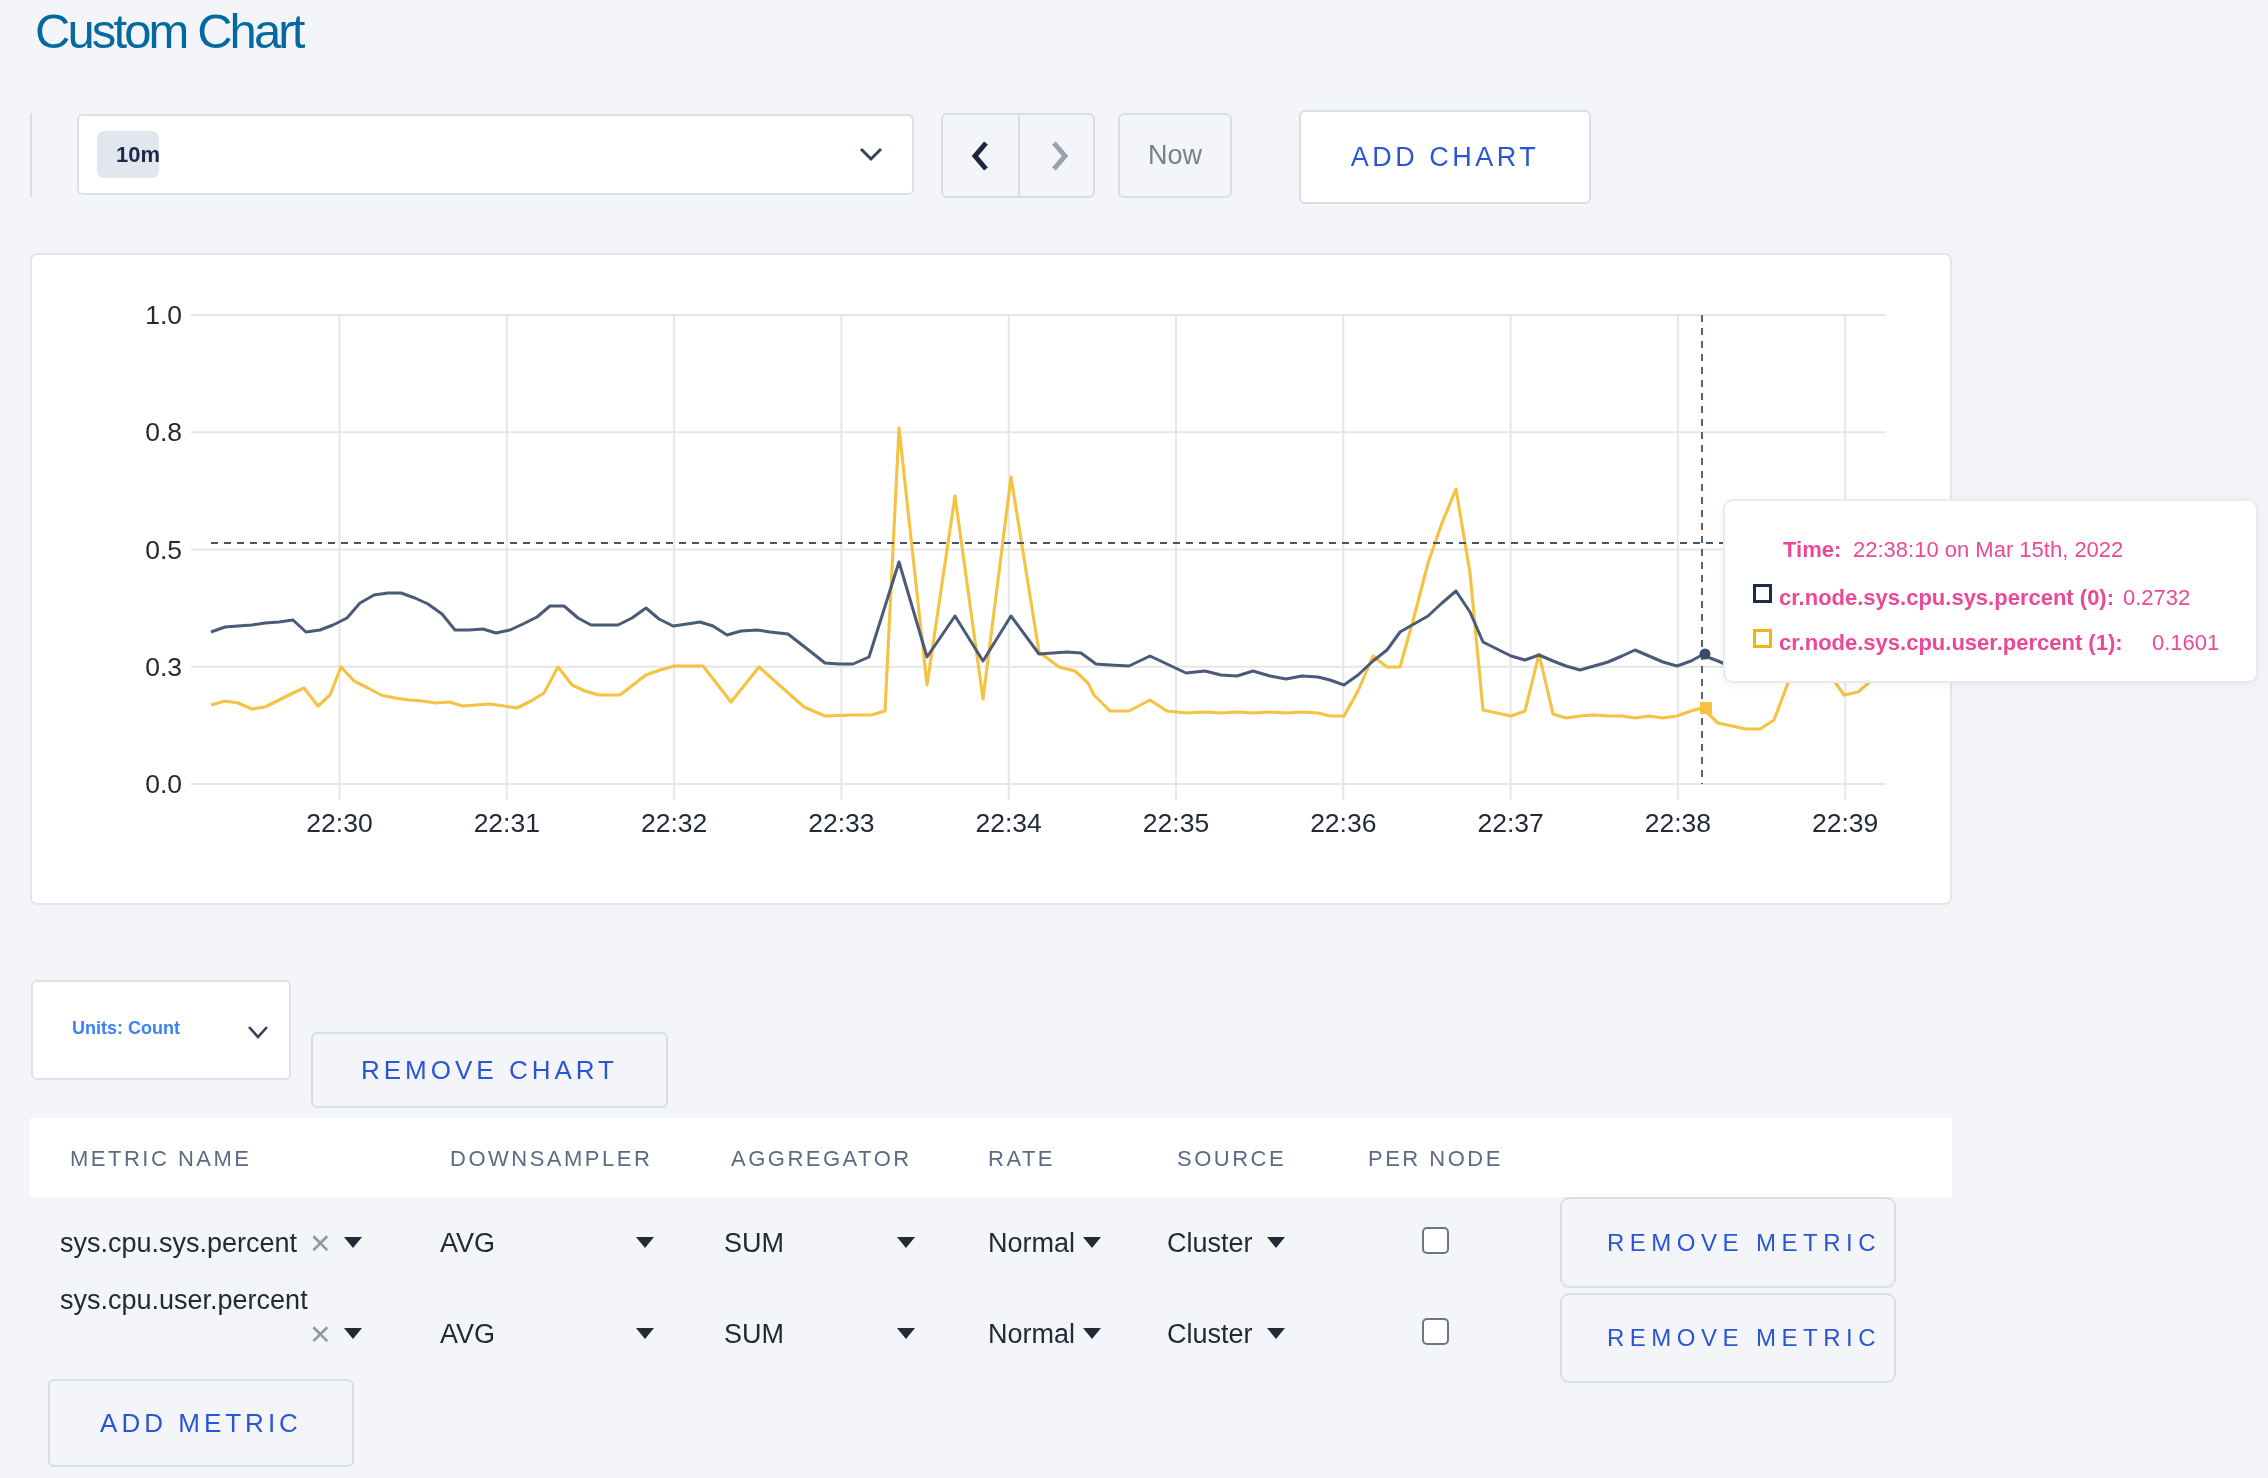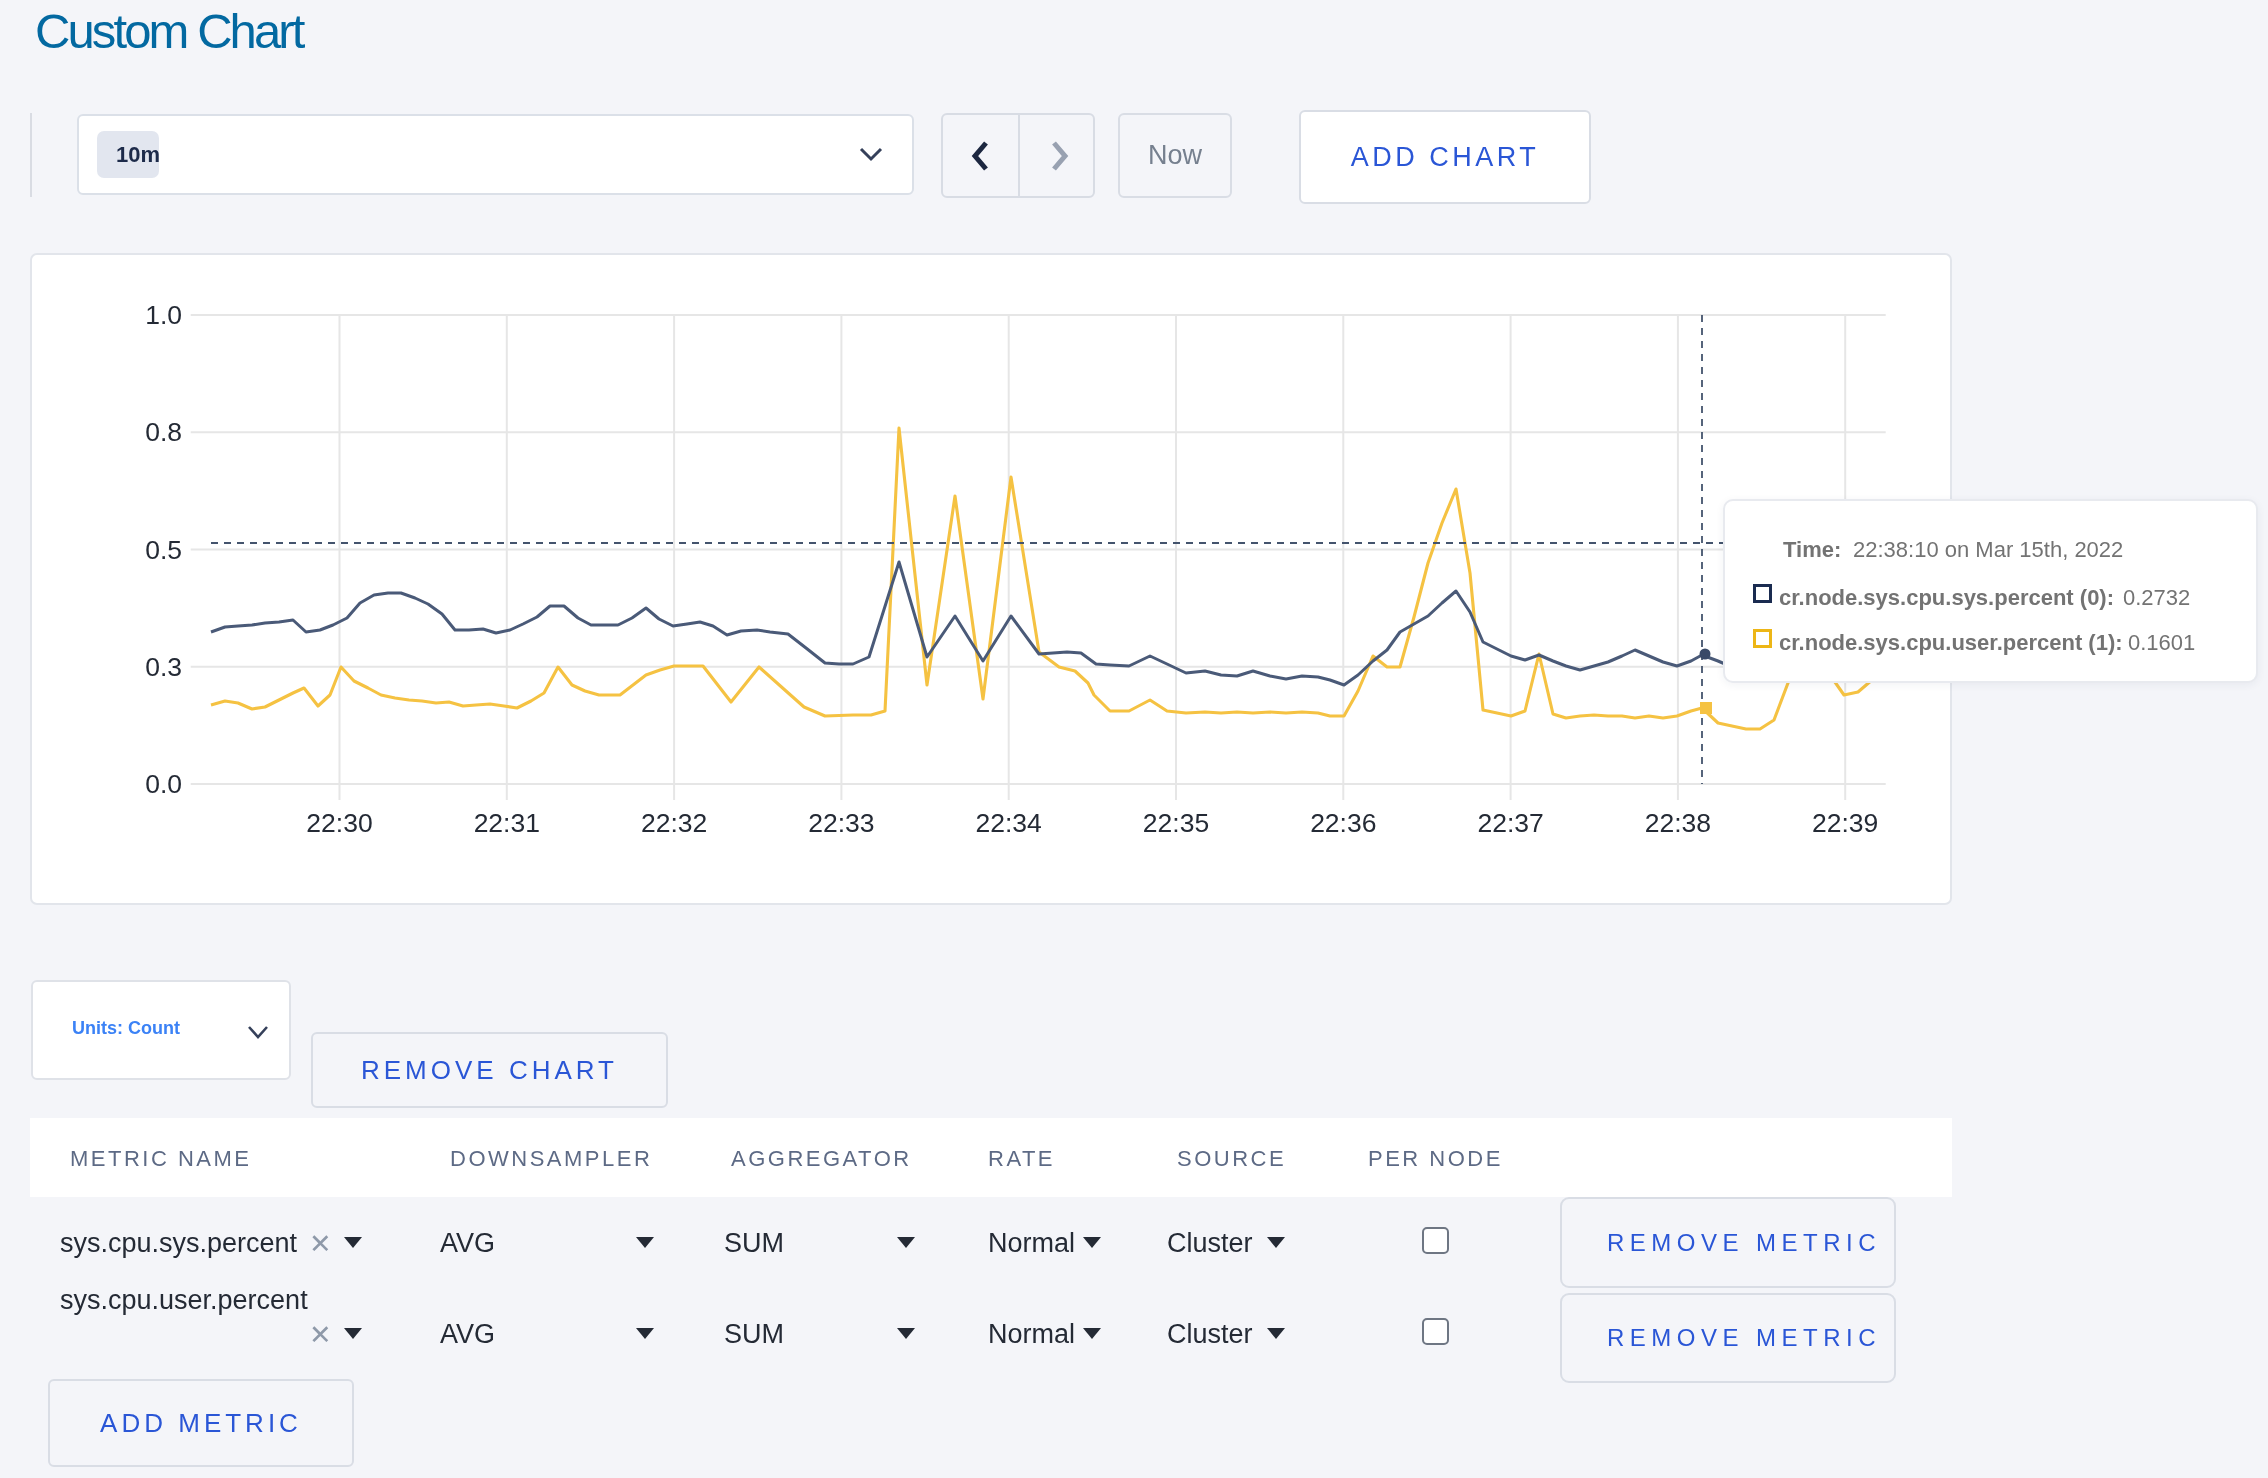--- a/index.html
+++ b/index.html
@@ -97,29 +97,29 @@
 <text x="1677.9" y="832" text-anchor="middle" font-size="26.5" fill="#242a35">22:38</text>
 <text x="1845.2" y="832" text-anchor="middle" font-size="26.5" fill="#242a35">22:39</text>
 <polyline points="211,705 225,701 238,703 252,709 265,707 279,700 293,693 304,688 318,706 330,695 341,667 354,681 368,688 381,695 395,698 409,700 422,701 436,703 449,702 463,706 476,705 490,704 504,706 517,708 531,701 544,693 558,667 572,685 585,691 599,695 620,695 646,675 660,670 674,666 703,666 731,702 759,667 786,691 804,707 825,716 853,715 871,715 885,711 899,428 927,685 955,496 983,699 1011,477 1039,652 1059,667 1075,671 1088,683 1094,695 1110,711 1129,711 1150,700 1167,711 1186,713 1205,712 1221,713 1237,712 1253,713 1270,712 1286,713 1302,712 1318,713 1330,716 1344,716 1358,691 1373,656 1387,667 1400,667 1414,617 1428,563 1442,523 1456,489 1470,573 1483,710 1497,713 1511,716 1525,711 1539,654 1553,714 1566,718 1580,716 1594,715 1608,716 1622,716 1635,718 1649,716 1663,718 1677,716 1691,711 1702,708 1718,723 1732,726 1746,729 1760,729 1774,720 1788,683 1802,660 1816,660 1830,675 1844,695 1858,692 1872,680 1886,665" fill="none" stroke="#f5c242" stroke-width="3.1" stroke-linejoin="round"></polyline>
 <polyline points="211,632 225,627 238,626 252,625 265,623 279,622 293,620 306,632 320,630 333,625 347,618 360,603 374,595 388,593 401,593 415,598 428,604 442,614 455,630 469,630 483,629 496,633 510,630 523,624 537,617 550,606 564,606 578,618 591,625 605,625 618,625 632,618 646,608 659,619 673,626 687,624 700,622 713,626 727,635 741,631 757,630 770,632 788,634 806,648 825,663 839,664 853,664 869,657 899,562 927,657 955,616 983,661 1011,616 1039,654 1067,652 1081,653 1096,664 1110,665 1129,666 1150,656 1167,664 1186,673 1205,671 1221,675 1237,676 1253,671 1270,676 1286,679 1302,676 1318,677 1330,680 1344,685 1358,675 1373,661 1387,650 1400,632 1414,624 1428,616 1442,603 1456,591 1470,612 1483,642 1497,649 1511,656 1525,660 1539,655 1553,661 1566,666 1580,670 1594,666 1608,662 1622,656 1635,650 1649,656 1663,662 1677,666 1691,661 1702,655 1718,661 1732,667 1746,662 1760,650 1774,646 1788,655 1802,662 1816,658 1830,655 1844,660 1858,656 1872,658 1886,655" fill="none" stroke="#4a5a78" stroke-width="3" stroke-linejoin="round"></polyline>
 <line x1="211" y1="543" x2="1885.7" y2="543" stroke="#44546d" stroke-width="1.8" stroke-dasharray="7,6"></line>
 <line x1="1702" y1="315" x2="1702" y2="784" stroke="#44546d" stroke-width="1.8" stroke-dasharray="7,6"></line>
 <circle cx="1705" cy="654" r="5.5" fill="#3a4a68"></circle>
 <rect x="1700" y="702" width="12" height="12" fill="#f5c242"></rect>
 </svg>
 
-<div class="abs" style="left:1723px; top:499px; width:535px; height:184px; background:#fff; border:2px solid #e8eaef; border-radius:10px; box-shadow:0 2px 8px rgba(40,50,80,0.06); color:#737373;">
+<div class="abs" style="left:1723px; top:499px; width:535px; height:184px; background:#fff; border:2px solid #e8eaef; border-radius:10px; box-shadow:0 2px 8px rgba(40,50,80,0.06); color:#ec4899;">
   <div class="abs" style="left:58px; top:36px; font-size:22px;"><b>Time:</b></div>
   <div class="abs" style="left:128px; top:36px; font-size:22px;">22:38:10 on Mar 15th, 2022</div>
   <div class="abs" style="left:28px; top:83px; width:19px; height:19px; border:3.5px solid #1a2b50;"></div>
   <div class="abs" style="left:54px; top:84px; font-size:22px; font-weight:bold;">cr.node.sys.cpu.sys.percent (0):</div>
   <div class="abs" style="left:398px; top:84px; font-size:22px;">0.2732</div>
   <div class="abs" style="left:28px; top:128px; width:19px; height:19px; border:3.5px solid #edb616;"></div>
   <div class="abs" style="left:54px; top:129px; font-size:22px; font-weight:bold;">cr.node.sys.cpu.user.percent (1):</div>
-  <div class="abs" style="left:403px; top:129px; font-size:22px;text-align:center;">0.1601</div>
+  <div class="abs" style="left:427px; top:129px; font-size:22px;text-align:center;">0.1601</div>
 </div>
 
 <div class="abs" style="left:31px; top:980px; width:260px; height:100px; background:#fff; border:2px solid #dfe2e8; border-radius:6px;">
   <span class="abs" style="left:39px; top:36px; font-size:18px; font-weight:bold; color:#3b82f6;">Units: Count</span>
   <svg class="abs" style="left:214px; top:42px;" width="22" height="16" viewBox="0 0 22 16">
     <polyline points="2,3 11,13 20,3" fill="none" stroke="#35405a" stroke-width="2.6"></polyline>
   </svg>
 </div>
 <div class="btn" style="left:311px; top:1032px; width:357px; height:76px;">
   <span class="btxt">REMOVE CHART</span>

